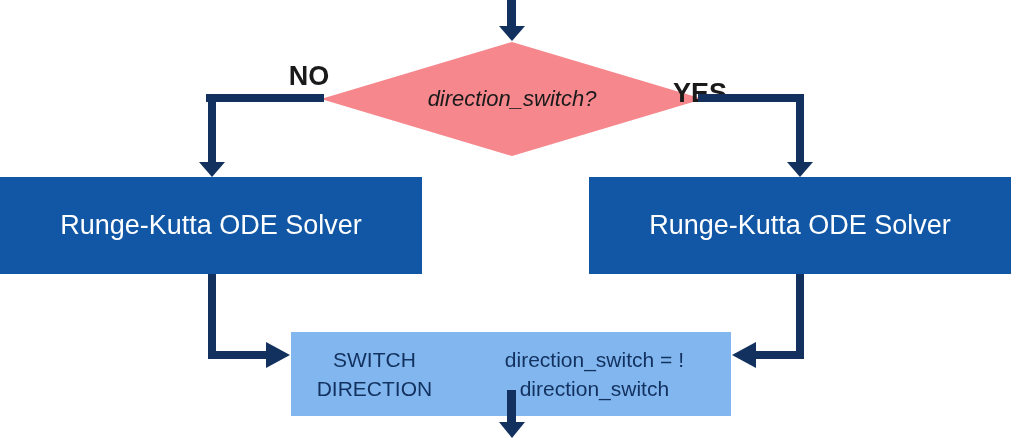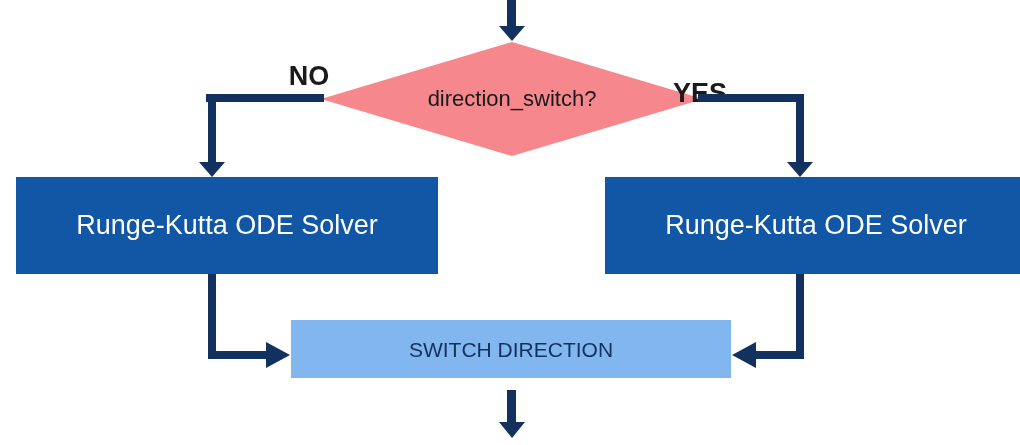--- a/index.html
+++ b/index.html
@@ -44,20 +44,21 @@
     width: 382px; height: 114px;
     background: var(--c-decision-fill, #F5878D);
     clip-path: polygon(50% 0, 100% 50%, 50% 100%, 0 50%);
     display: flex;
     align-items: center;
     justify-content: center;
   }
   .diamond-label {
     font-size: 22px;
     color: var(--c-label-text, #1A1A1A);
+    font-style: italic;
   }
   
   .branch-label {
     position: absolute;
     font-size: 27px;
     color: var(--c-label-text, #1A1A1A);
     text-align: center;
     font-weight: bold;
   }
   .branch-label.no  { left: 283px; top: 61px; width: 52px; }
@@ -69,29 +70,28 @@
     width: 422px; height: 97px;
     background: var(--c-solver-fill, #1157A5);
     color: var(--c-solver-text, #FFFFFF);
     display: flex;
     flex-direction: column;
     align-items: center;
     justify-content: center;
     text-align: center;
     font-size: 27px;
     line-height: 37px;
-    margin-left: 16px;
   }
   .solver-box.left  { left: 0; }
   .solver-box.right { left: 589px; }
   
   .switch-box {
     position: absolute;
-    left: 291px; top: 320px;
-    width: 440px; height: 58px;
+    left: 291px; top: 332px;
+    width: 440px; height: 84px;
     background: var(--c-switch-fill, #82B6EF);
     color: var(--c-switch-text, #12315E);
     display: flex;
     flex-direction: row;
     align-items: center;
     justify-content: center;
     text-align: center;
     font-size: 21px;
     line-height: 29px;
   }
@@ -129,18 +129,19 @@
   <div class="line" style="left:208px; top:274px; width:8px; height:85px;"></div>
   <div class="line" style="left:208px; top:351px; width:58px; height:8px;"></div>
   <div class="head right" style="left:266px; top:342px;"></div>
 
   <div class="line" style="left:796px; top:274px; width:8px; height:85px;"></div>
   <div class="line" style="left:754px; top:351px; width:50px; height:8px;"></div>
   <div class="head left" style="left:732px; top:342px;"></div>
 
   <div class="switch-box">
     <div>SWITCH DIRECTION</div>
+    <div>direction_switch = ! direction_switch</div>
   </div>
 
   <div class="line" style="left:507px; top:390px; width:9px; height:32px;"></div>
   <div class="head down" style="left:499px; top:422px; border-top-width:16px;"></div>
 
 </div>
 
 </body></html>

